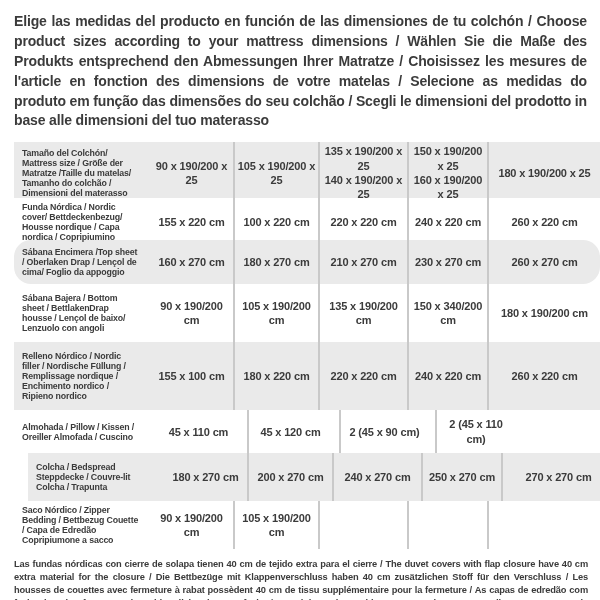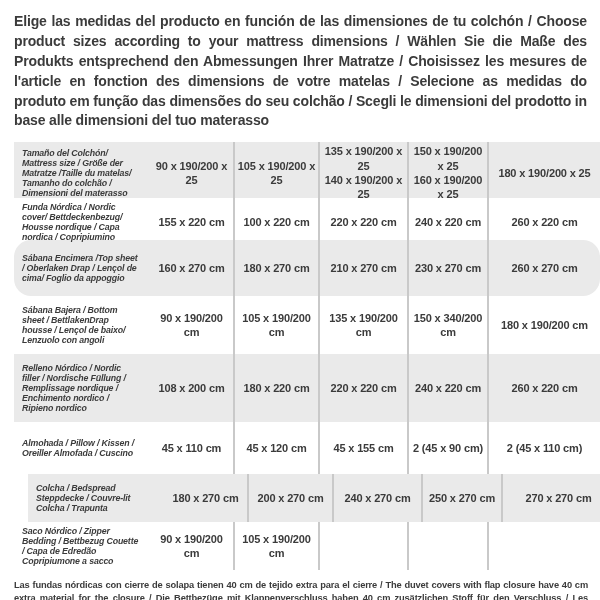--- a/index.html
+++ b/index.html
@@ -23,39 +23,38 @@
     margin:11px 0 0 14px;
     width:586px;
   }
   .row{
     display:grid;
     grid-template-columns:136px 83px 85px 89px 80px 113px;
   }
   .row:nth-child(odd){background:#eaeaea;}
   .row:nth-child(1){height:56px;}
   .row:nth-child(2){height:42px;}
-  .row:nth-child(3){height:56px;border-radius:17px;}
+  .row:nth-child(3){height:44px;border-radius:17px;}
   .row:nth-child(4){height:58px;}
   .row:nth-child(5){height:68px;}
-  .row:nth-child(6){height:52px;}
+  .row:nth-child(6){height:43px;gap:7px;}
   .row:nth-child(7){height:48px;margin-left:14px;}
   .row:nth-child(8){height:48px;}
   .cell{
     display:flex;
     align-items:center;
     font-weight:700;
     letter-spacing:-0.15px;
   }
   .cell.label{
     justify-content:flex-start;
     padding:4px 10px 4px 8px;
     font-size:8.8px;
     line-height:1.14;
     text-align:left;
-    font-style:italic;
   }
   .cell.val{
     justify-content:center;
     text-align:center;
     font-size:11px;
     line-height:1.3;
     white-space:pre-line;
     padding:2px 2px;
   }
   .cell.val + .cell.val{border-left:2px solid #c9c9c9;}
@@ -111,32 +110,31 @@
       <div class="cell label">Sábana Bajera / Bottom sheet / BettlakenDrap housse / Lençol de baixo/ Lenzuolo con angoli</div>
       <div class="cell val">90 x 190/200 cm</div>
       <div class="cell val">105 x 190/200 cm</div>
       <div class="cell val">135 x 190/200 cm</div>
       <div class="cell val">150 x 340/200 cm</div>
       <div class="cell val">180 x 190/200 cm</div>
     </div>
 
     <div class="row">
       <div class="cell label">Relleno Nórdico / Nordic filler / Nordische Füllung / Remplissage nordique / Enchimento nordico / Ripieno nordico</div>
-      <div class="cell val">108 x 200 cm</div>
+      <div class="cell val">155 x 100 cm</div>
       <div class="cell val">180 x 220 cm</div>
       <div class="cell val">220 x 220 cm</div>
       <div class="cell val">240 x 220 cm</div>
       <div class="cell val">260 x 220 cm</div>
     </div>
 
     <div class="row">
       <div class="cell label">Almohada / Pillow / Kissen / Oreiller Almofada / Cuscino</div>
       <div class="cell val">45 x 110 cm</div>
       <div class="cell val">45 x 120 cm</div>
-      <div class="cell val">45 x 155 cm</div>
       <div class="cell val">2 (45 x 90 cm)</div>
       <div class="cell val">2 (45 x 110 cm)</div>
     </div>
 
     <div class="row">
       <div class="cell label">Colcha / Bedspread Steppdecke / Couvre-lit Colcha / Trapunta</div>
       <div class="cell val">180 x 270 cm</div>
       <div class="cell val">200 x 270 cm</div>
       <div class="cell val">240 x 270 cm</div>
       <div class="cell val">250 x 270 cm</div>

